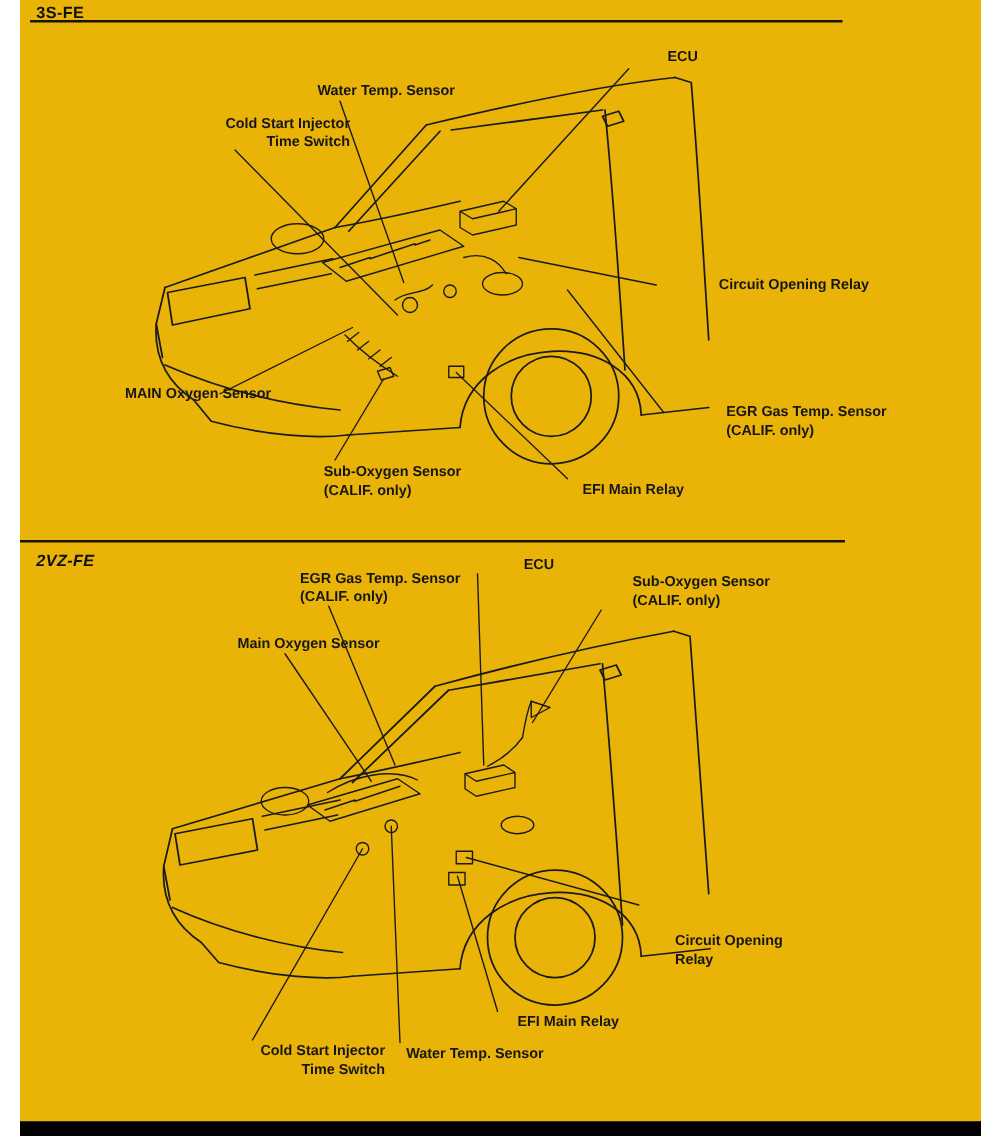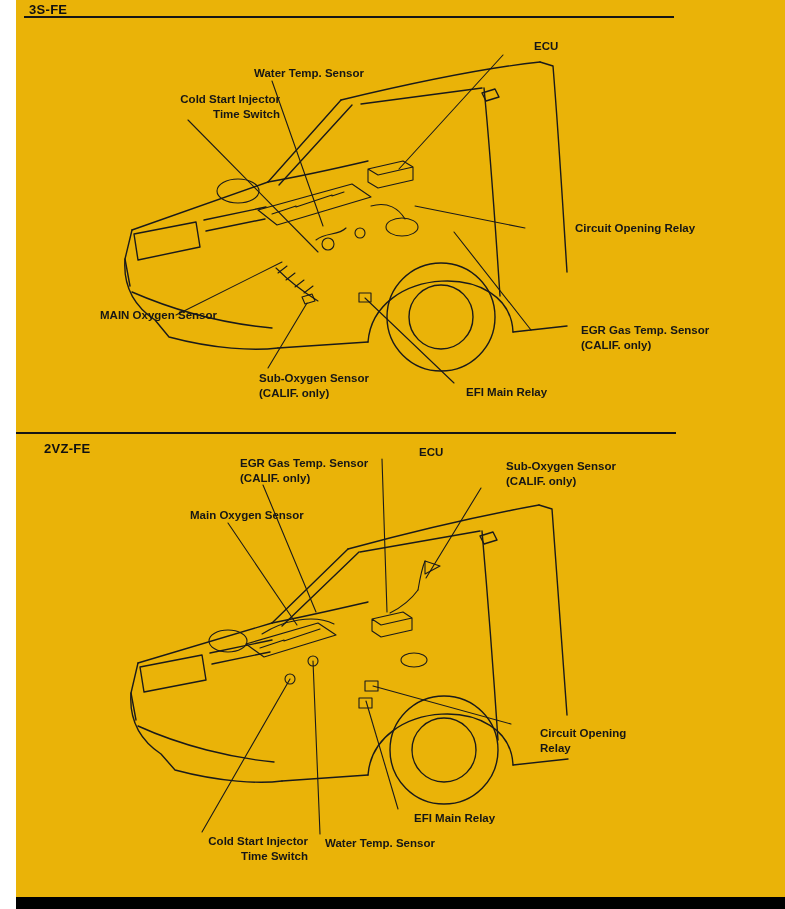--- a/index.html
+++ b/index.html
@@ -164,29 +164,29 @@
 Time Switch</div>
   <div class="lbl" style="left:511px; top:221px;">Circuit Opening Relay</div>
   <div class="lbl" style="left:36px; top:308px;">MAIN Oxygen Sensor</div>
   <div class="lbl" style="left:517px; top:323px;">EGR Gas Temp. Sensor
 (CALIF. only)</div>
   <div class="lbl" style="left:195px; top:371px;">Sub-Oxygen Sensor
 (CALIF. only)</div>
   <div class="lbl" style="left:402px; top:385px;">EFI Main Relay</div>
 
   <div class="rule" style="left:0px; top:432px; width:660px;"></div>
-  <div class="title" style="left:28px; top:441px;">2VZ-FE</div>
+  <div class="title" style="left:13px; top:441px;font-style:italic;">2VZ-FE</div>
 
   <div class="lbl" style="left:176px; top:456px;">EGR Gas Temp. Sensor
 (CALIF. only)</div>
   <div class="lbl" style="left:355px; top:445px;">ECU</div>
   <div class="lbl" style="left:442px; top:459px;">Sub-Oxygen Sensor
 (CALIF. only)</div>
   <div class="lbl" style="left:126px; top:508px;">Main Oxygen Sensor</div>
-  <div class="lbl" style="left:476px; top:726px;">Circuit Opening
+  <div class="lbl" style="left:476px; top:746px;">Circuit Opening
 Relay</div>
   <div class="lbl" style="left:350px; top:811px;">EFI Main Relay</div>
   <div class="lbl c" style="left:124px; top:834px; width:120px;">Cold Start Injector
 Time Switch</div>
   <div class="lbl" style="left:261px; top:836px;">Water Temp. Sensor</div>
 
   <div class="bar-right"></div>
   <div class="bar-bottom"></div>
 </div>
 

